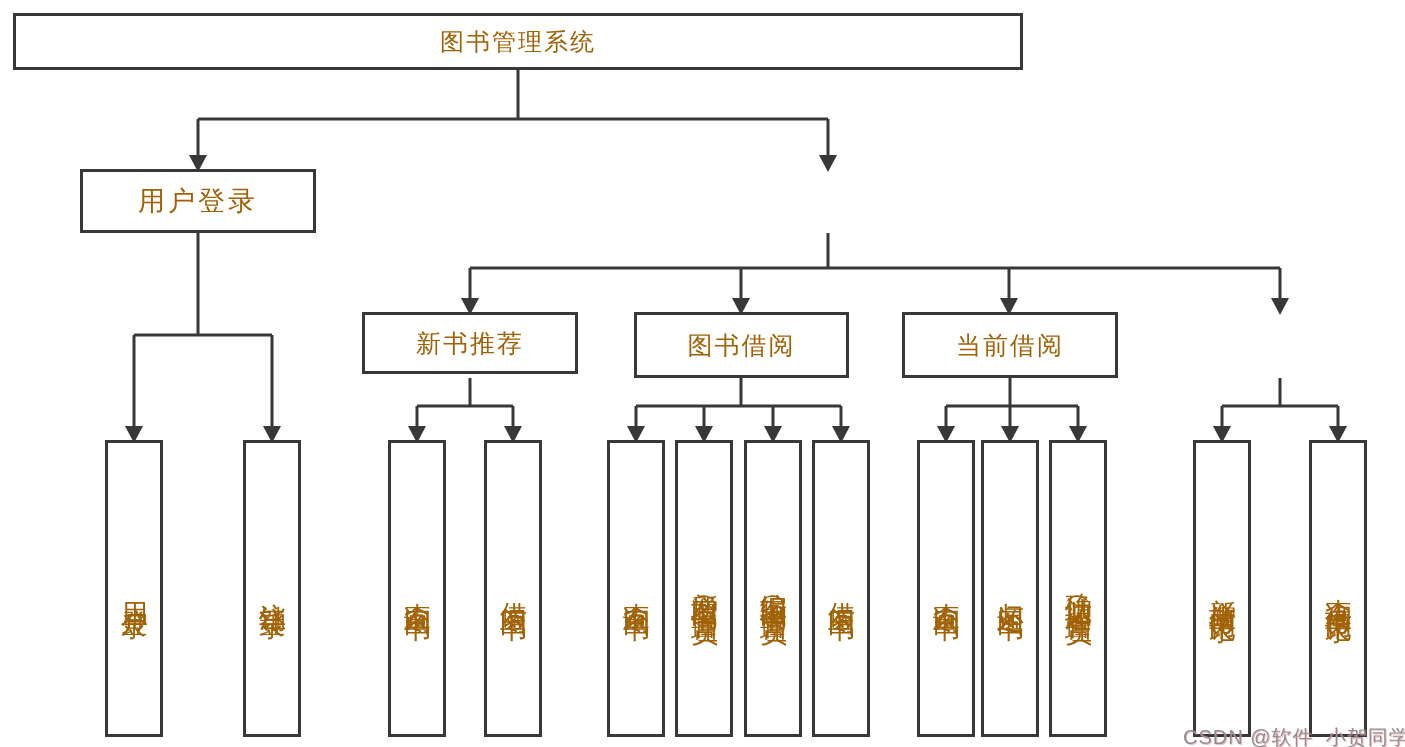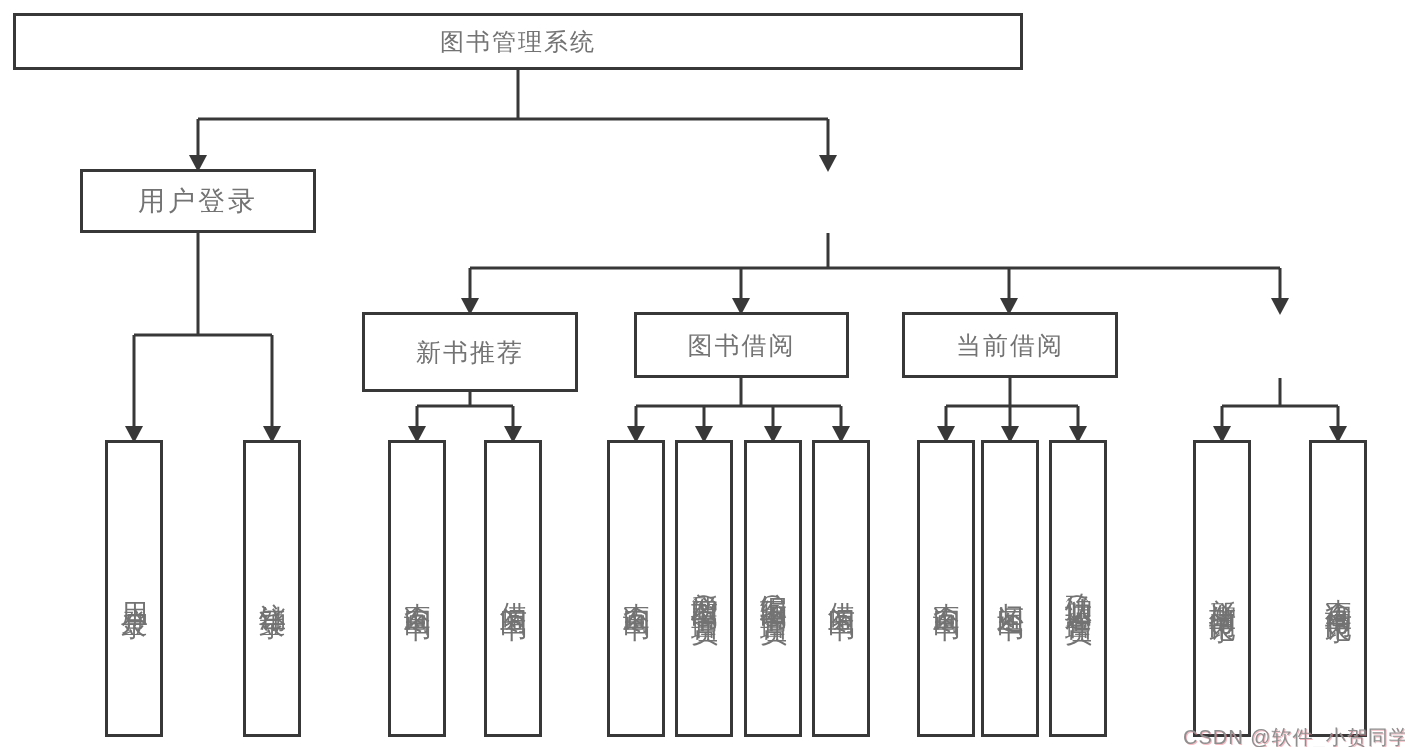--- a/index.html
+++ b/index.html
@@ -3,21 +3,21 @@
 <meta charset="utf-8">
 <style>
   html,body{margin:0;padding:0;background:#ffffff;}
   .stage{
     position:relative;width:1405px;height:747px;background:#ffffff;
     font-family:"Liberation Sans","DejaVu Sans",sans-serif;overflow:hidden;
   }
   .connectors{position:absolute;left:0;top:0;width:1405px;height:747px;pointer-events:none;}
   .node{
     position:absolute;box-sizing:border-box;background:#ffffff;
-    border:3px solid #383838;color:#737373;
+    border:3px solid #383838;color:#a16207;
     display:flex;align-items:center;justify-content:center;
     text-align:center;line-height:1;
   }
   .node.root{font-size:24px;letter-spacing:2px;}
   .node.l2{font-size:27px;letter-spacing:3px;}
   .node.l3{font-size:25px;letter-spacing:2px;}
   .node.leaf span{
     writing-mode:vertical-rl;text-orientation:mixed;
     font-size:27px;letter-spacing:4px;line-height:1;
   }
@@ -70,21 +70,21 @@
         <polygon points="1069,426 1087,426 1078,443"></polygon>
         <polygon points="1213,426 1231,426 1222,443"></polygon>
         <polygon points="1329,426 1347,426 1338,443"></polygon>
       </g>
   </svg>
 
   <div class="node root" style="left:13px;top:13px;width:1010px;height:57px;">图书管理系统</div>
 
   <div class="node l2" style="left:80px;top:169px;width:236px;height:64px;">用户登录</div>
 
-  <div class="node l3" style="left:362px;top:312px;width:216px;height:80px;">新书推荐</div>
+  <div class="node l3" style="left:362px;top:312px;width:216px;height:62px;">新书推荐</div>
   <div class="node l3" style="left:634px;top:312px;width:215px;height:66px;">图书借阅</div>
   <div class="node l3" style="left:902px;top:312px;width:216px;height:66px;">当前借阅</div>
 
   <div class="node leaf" style="left:105px;top:440px;width:58px;height:297px;">
     <span>用户登录</span>
     </div>
   <div class="node leaf" style="left:243px;top:440px;width:58px;height:297px;">
     <span>注销登录</span>
     </div>
 

